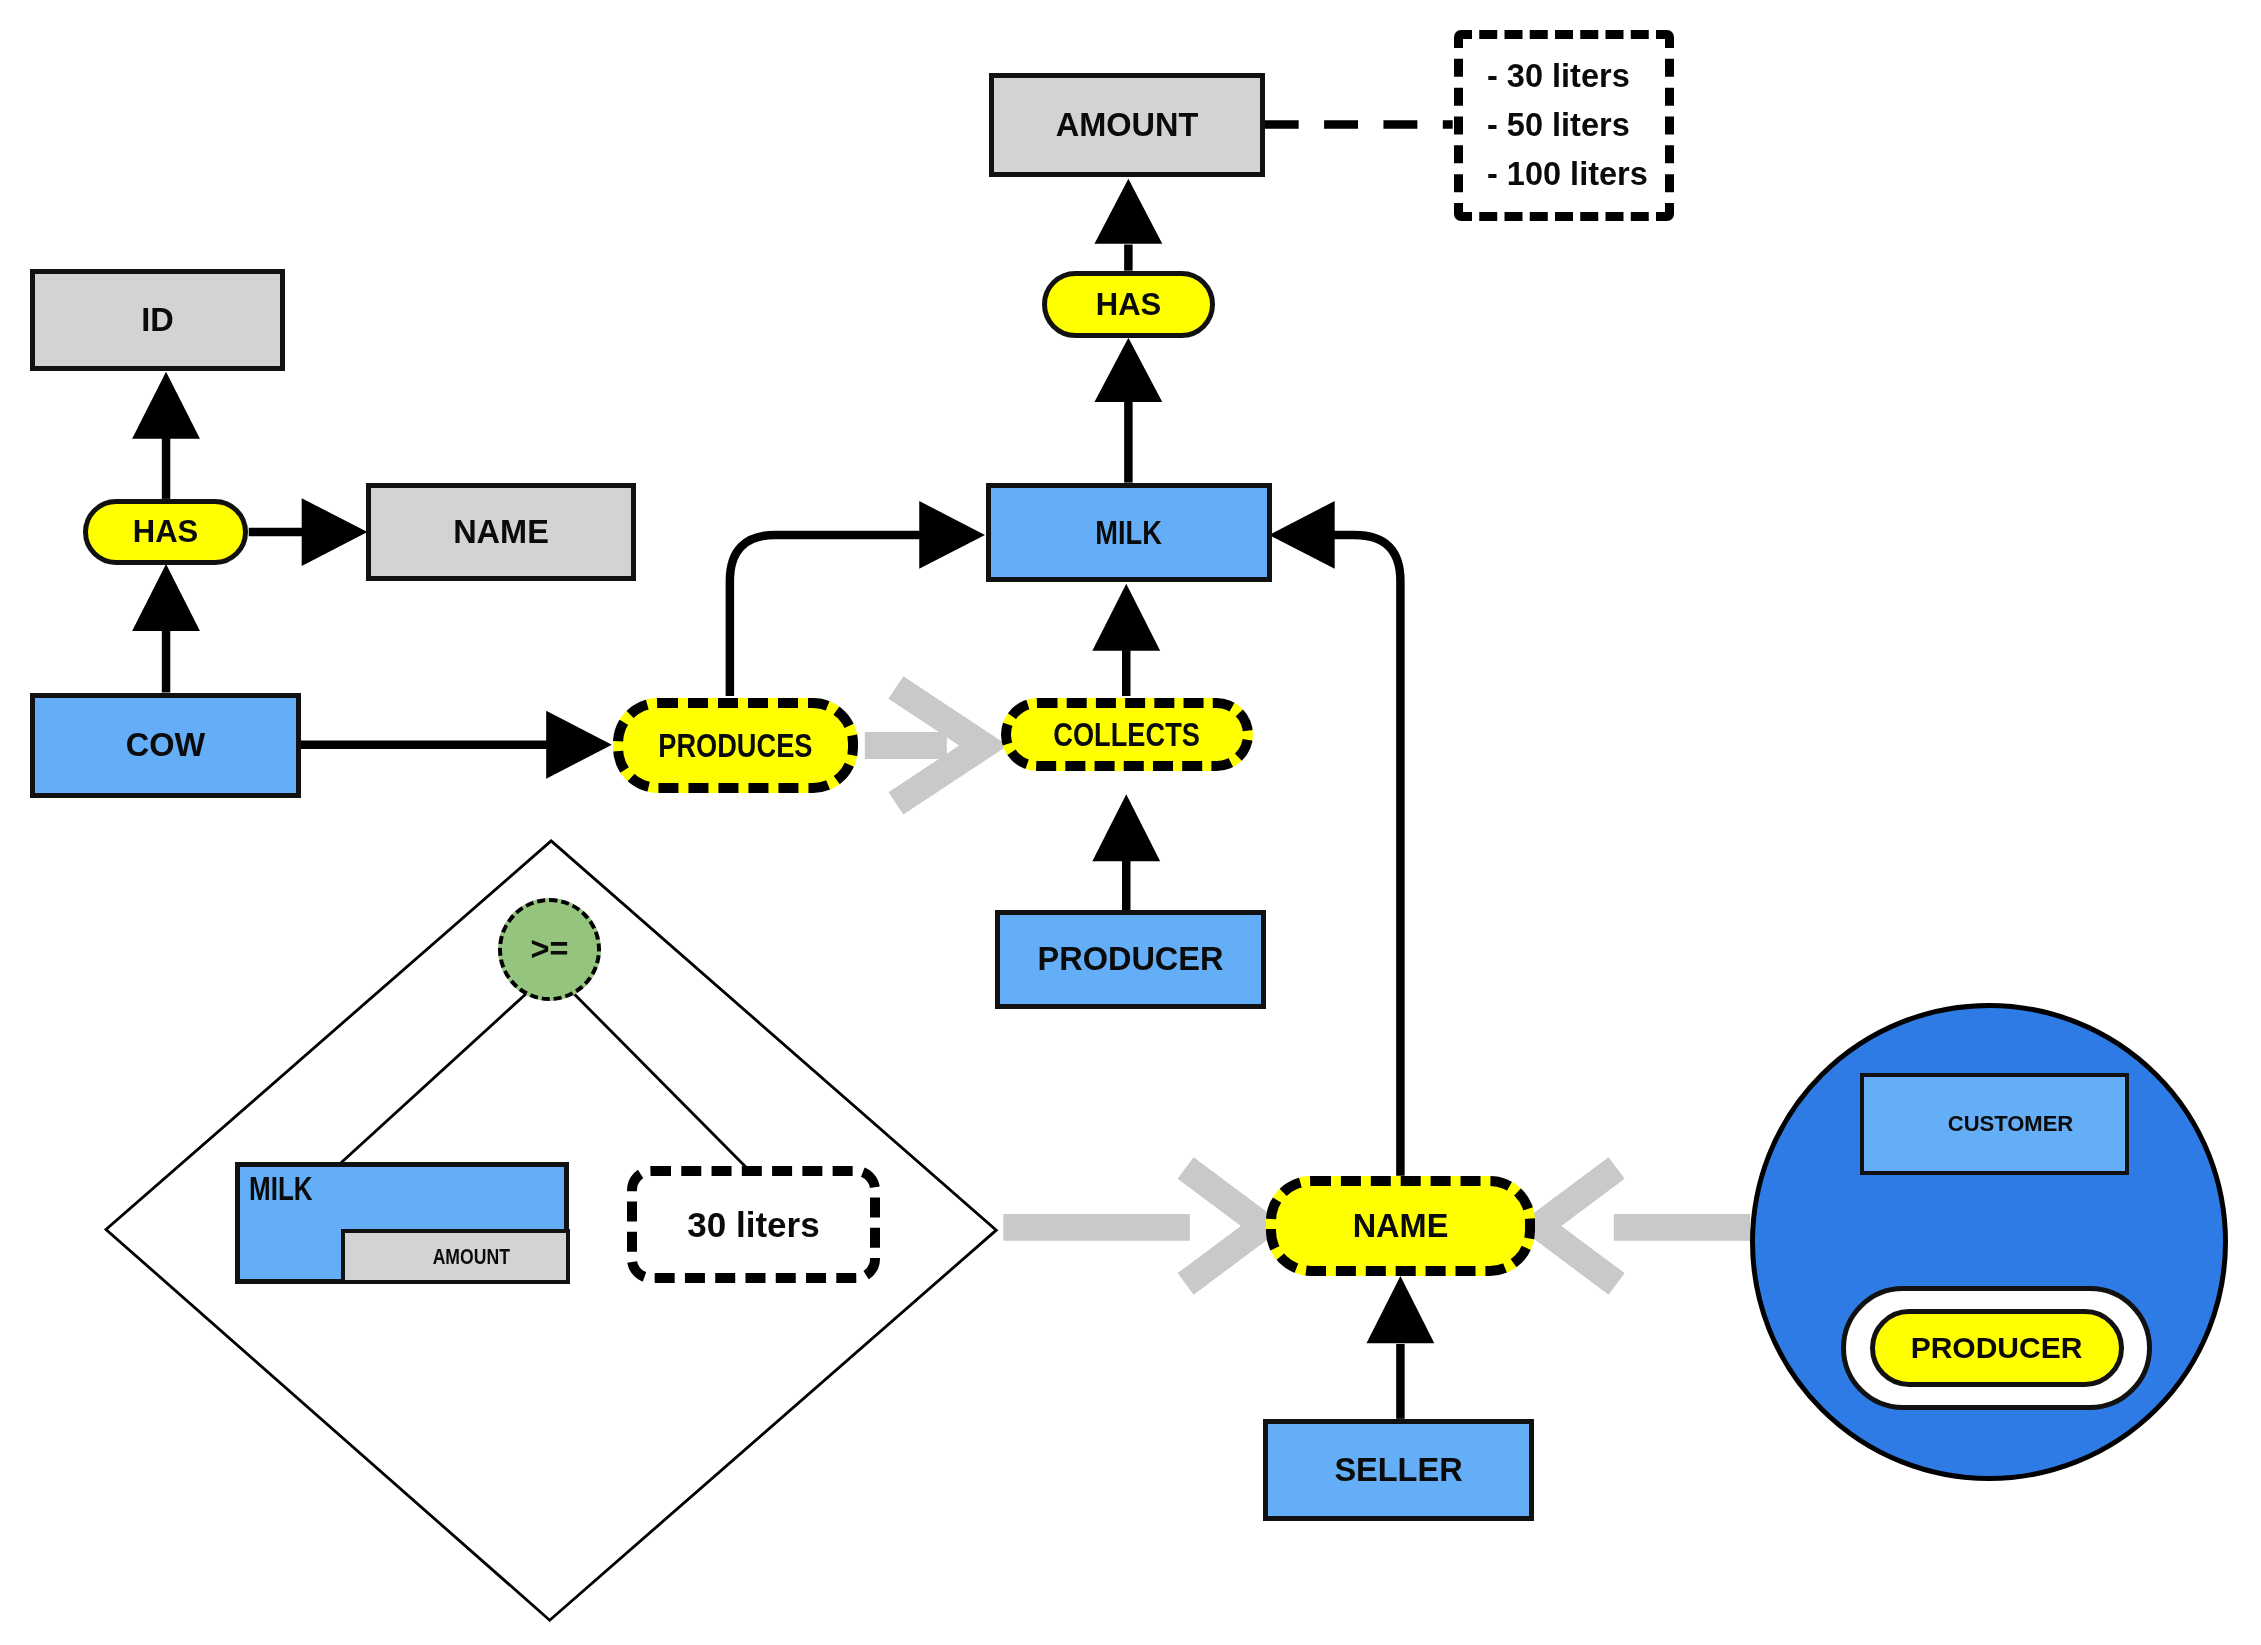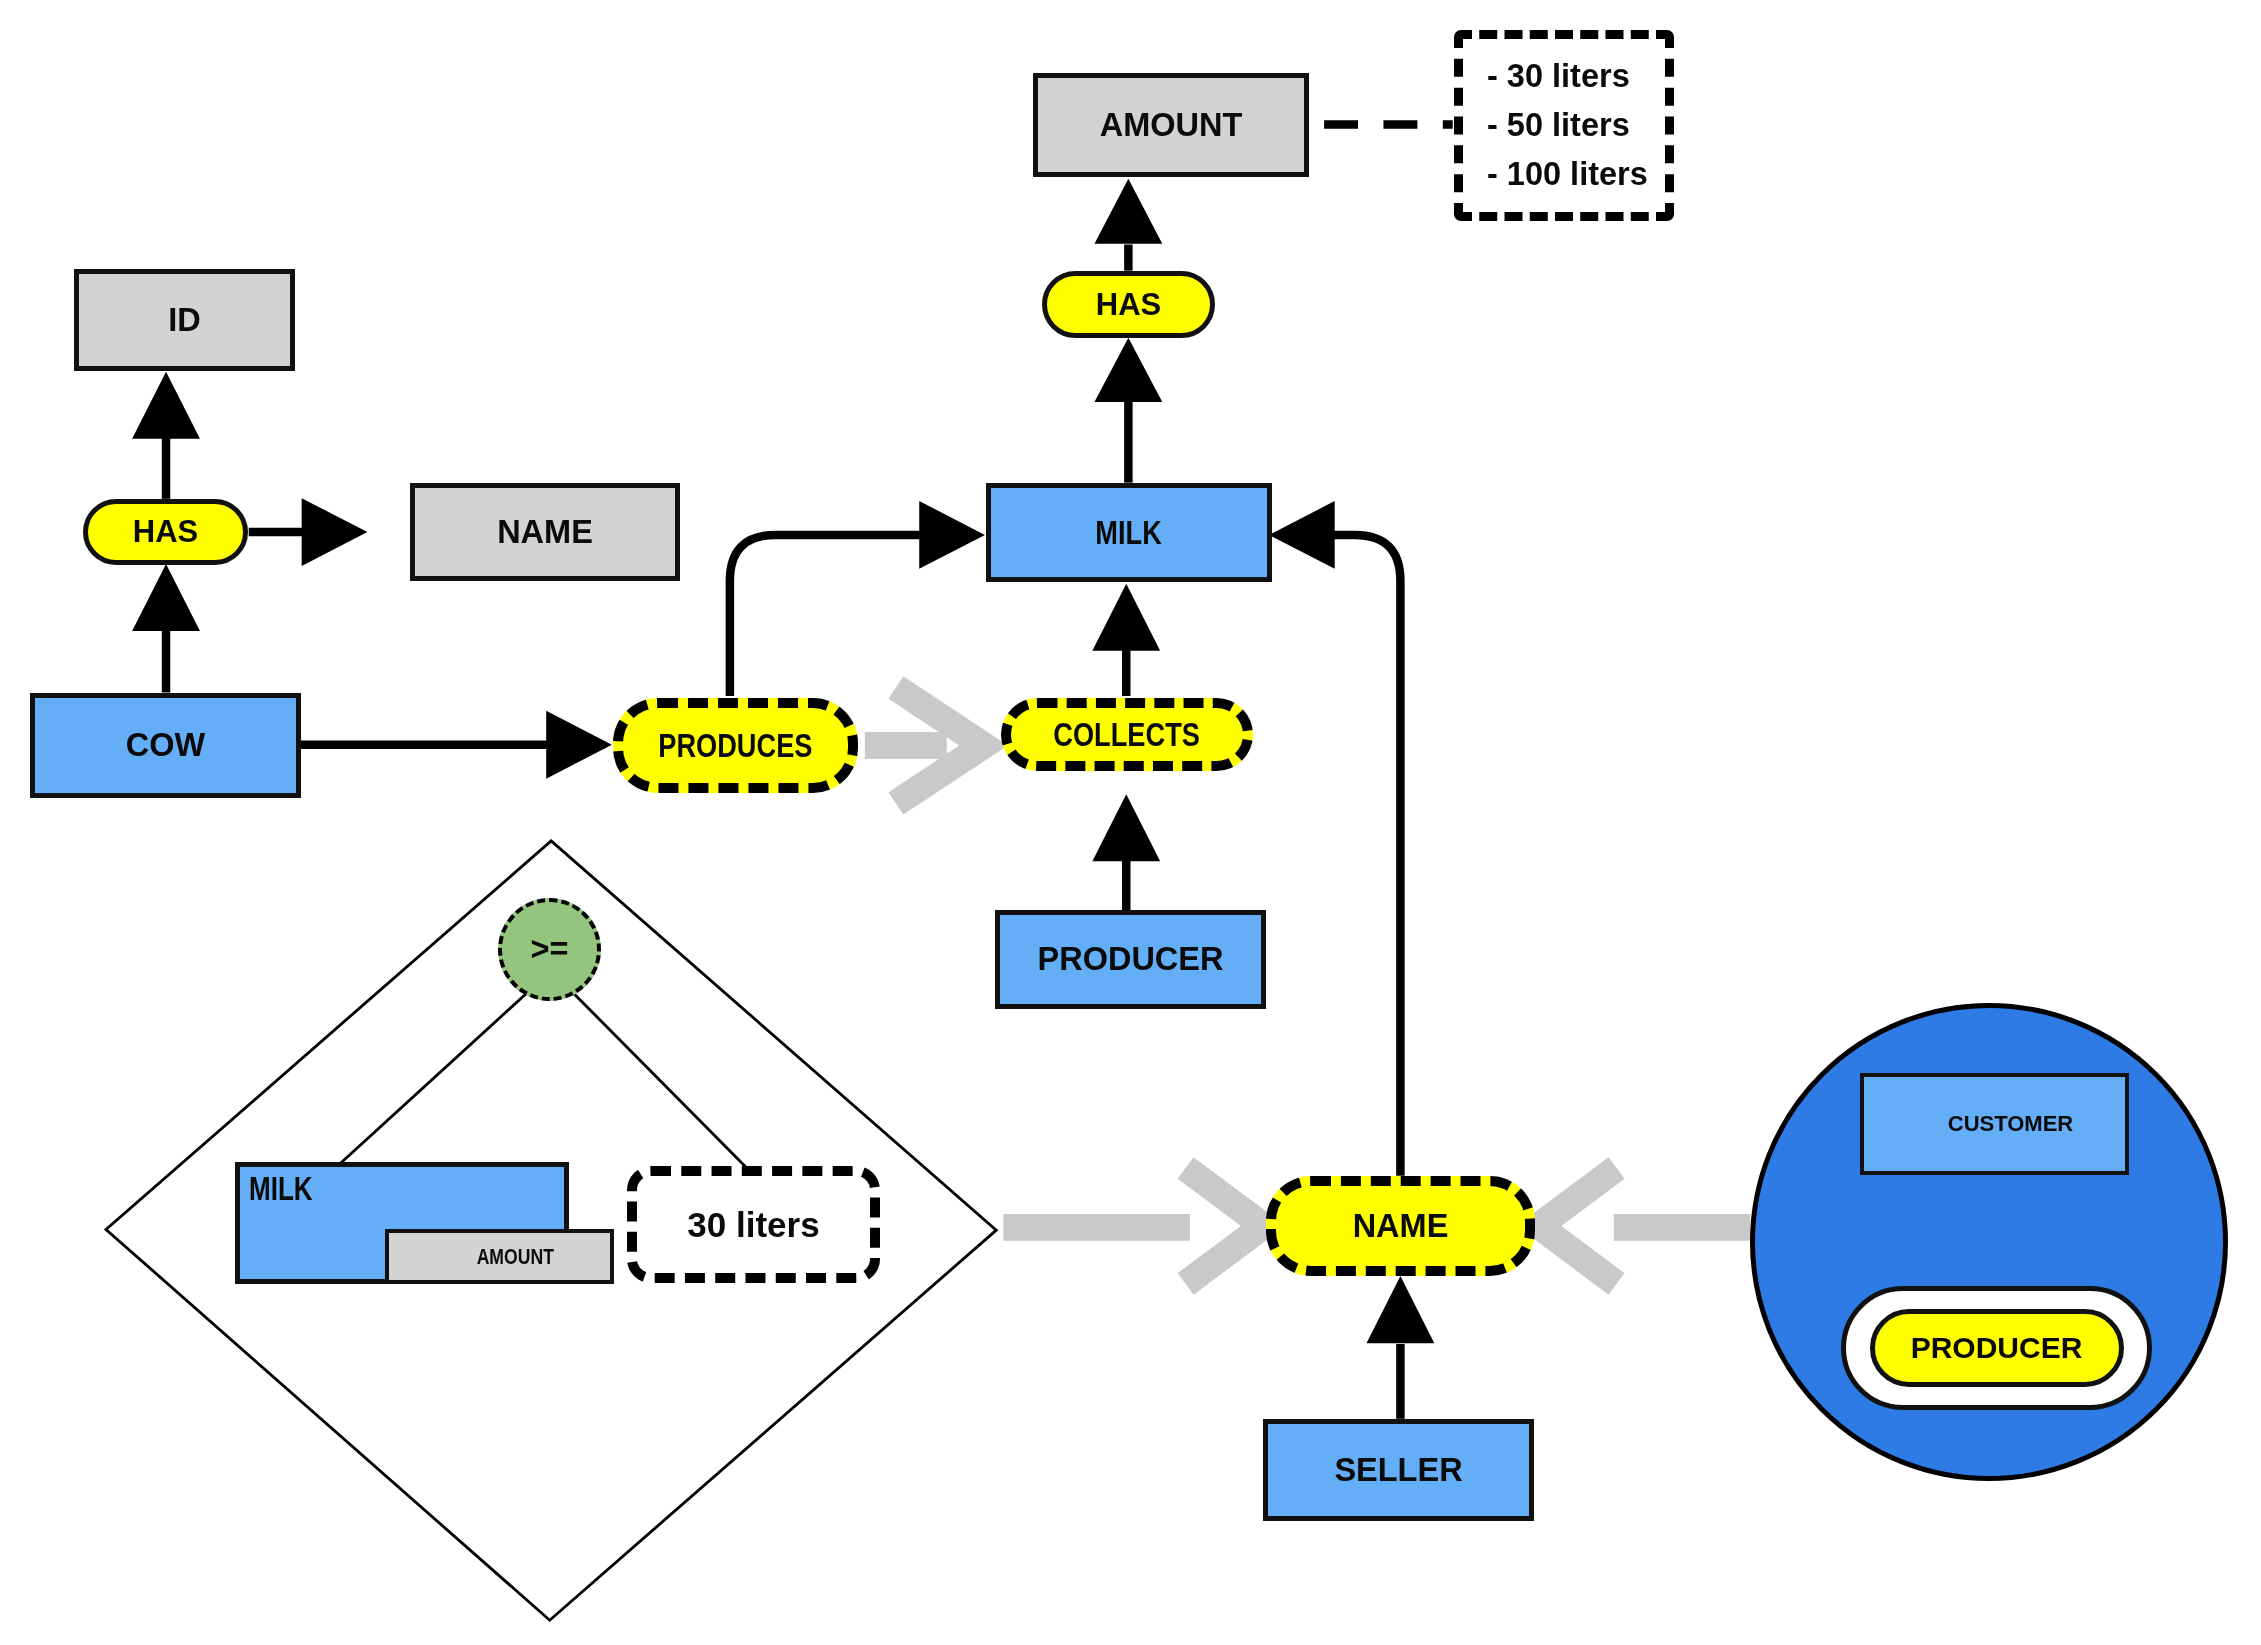--- a/index.html
+++ b/index.html
@@ -5,21 +5,21 @@
   html,body{margin:0;padding:0;background:#ffffff;}
   body{width:2261px;height:1645px;overflow:hidden;
        font-family:"Liberation Sans", sans-serif;}
   #canvas{position:relative;width:2261px;height:1645px;background:#ffffff;}
   #wires{position:absolute;left:0;top:0;width:2261px;height:1645px;pointer-events:none;}
 
   .node{position:absolute;box-sizing:border-box;display:flex;
         align-items:center;justify-content:center;
         font-weight:700;color:#0b0b0b;text-align:center;}
   .entity{background:#63AEF7;border:5.7px solid #111;}
-  .attr{background:#D3D3D3;border:5px solid #111;margin-left:44px;}
+  .attr{background:#D3D3D3;border:5px solid #111;}
   .pill{background:#FFFF00;border:5px solid #111;border-radius:706px;}
   .rel{background:#FFFF00;border:10px dashed #000;border-radius:45px;}
   .cond{display:inline-block;transform:scaleX(0.8);transform-origin:50% 50%;}
   .cond-left{display:inline-block;transform:scaleX(0.8);transform-origin:0 50%;}
 
   .f46{font-size:32.5px;} .f48{font-size:34px;} .f44{font-size:31px;}
   .f42{font-size:22px;padding-left:32px;}
 
   #values-box{position:absolute;box-sizing:border-box;border:9.2px dashed #000;
       border-radius:7px;background:#fff;display:flex;flex-direction:column;
@@ -87,21 +87,21 @@
       <path d="M1594 826 L1546 921 L1642 921 Z"></path>
       <path d="M1594 1124 L1546 1219 L1642 1219 Z"></path>
       <path d="M1597 478 L1549 569 L1645 569 Z"></path>
       <path d="M1597 253 L1549 345 L1645 345 Z"></path>
       <path d="M1982 1806 L1934 1901 L2030 1901 Z"></path>
       <path d="M1796 757 L1889 709 L1889 805 Z"></path>
       <path d="M2822 1818 L2786 1762 L2858 1762 Z"></path>
     </g>
   </svg>
 
-  <div class="node attr f46" style="left:30px;top:269px;width:221px;height:102px;">
+  <div class="node attr f46" style="left:30px;top:269px;width:255px;height:102px;">
     <span>ID</span>
   </div>
   <div class="node attr f46" style="left:366px;top:483px;width:270px;height:98px;">
     <span>NAME</span>
   </div>
   <div class="node attr f46" style="left:989px;top:73px;width:276px;height:104px;">
     <span>AMOUNT</span>
   </div>
 
   <div id="values-box" style="left:1454px;top:30px;width:220px;height:191px;">

